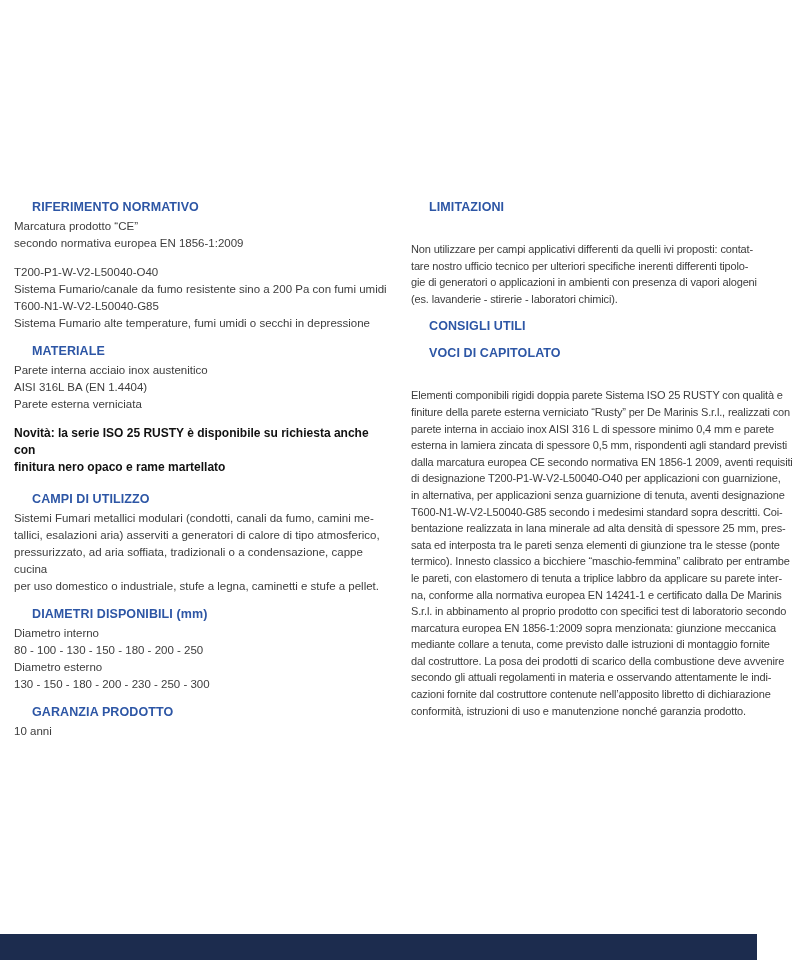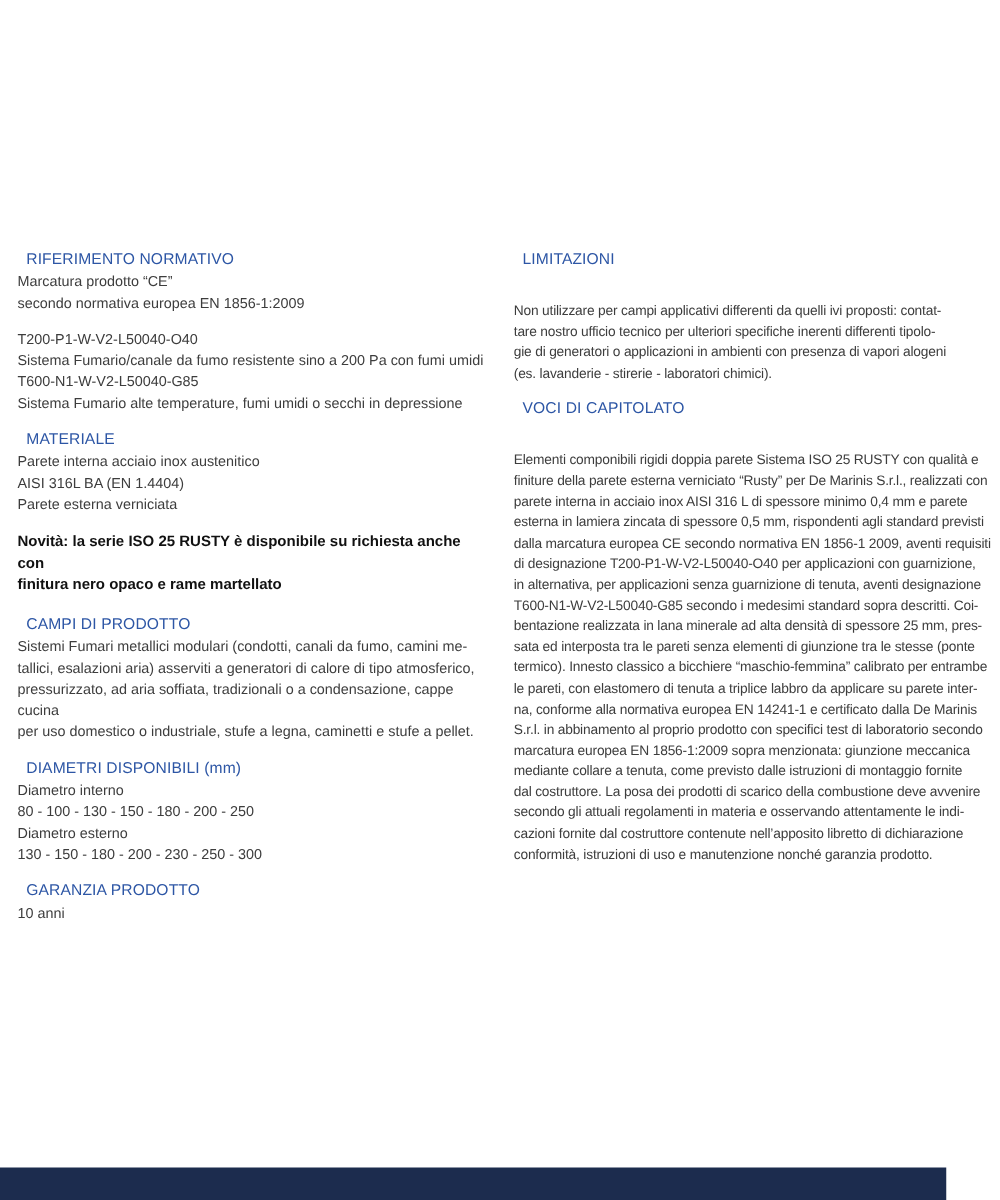--- a/index.html
+++ b/index.html
@@ -10,24 +10,24 @@
     background: #ffffff;
     overflow: hidden;
     font-family: "Liberation Sans", "DejaVu Sans", sans-serif;
   }
   .col { position: absolute; top: 200px; }
   #col-left  { left: 14px;  width: 378px; }
   #col-right { left: 411px; width: 382px; }
 
   .section { margin-bottom: 12px; }
   .section h3 {
-    margin: 0 0 3px 7px;
+    margin: 0 0 3px 18px;
     font-size: 12.5px;
     line-height: 15px;
-    font-weight: normal;
+    font-weight: bold;
     color: #2d56a5;
     letter-spacing: 0.1px;
   }
   .body-lines {
     white-space: pre-line;
     color: #3d3d3d;
     font-size: 11.5px;
     line-height: 17px;
   }
   #col-right .body-lines {
@@ -77,21 +77,21 @@
       <h3>MATERIALE</h3>
       <div class="body-lines">Parete interna acciaio inox austenitico
 AISI 316L BA (EN 1.4404)
 Parete esterna verniciata</div>
     </div>
 
     <div class="notice">Novità: la serie ISO 25 RUSTY è disponibile su richiesta anche con
 finitura nero opaco e rame martellato</div>
 
     <div class="section">
-      <h3>CAMPI DI PRODOTTO</h3>
+      <h3>CAMPI DI UTILIZZO</h3>
       <div class="body-lines">Sistemi Fumari metallici modulari (condotti, canali da fumo, camini me-
 tallici, esalazioni aria) asserviti a generatori di calore di tipo atmosferico,
 pressurizzato, ad aria soffiata, tradizionali o a condensazione, cappe cucina
 per uso domestico o industriale, stufe a legna, caminetti e stufe a pellet.</div>
     </div>
 
 
     <div class="section">
       <h3>DIAMETRI DISPONIBILI (mm)</h3>
       <div class="body-lines">Diametro interno
@@ -111,20 +111,21 @@
 
     <div class="section">
       <h3>LIMITAZIONI</h3>
       <div class="body-lines">Non utilizzare per campi applicativi differenti da quelli ivi proposti: contat-
 tare nostro ufficio tecnico per ulteriori specifiche inerenti differenti tipolo-
 gie di generatori o applicazioni in ambienti con presenza di vapori alogeni
 (es. lavanderie - stirerie - laboratori chimici).</div>
     </div>
 
     <div class="section">
+      <h3>CONSIGLI UTILI</h3>
     </div>
 
     <div class="section">
       <h3>VOCI DI CAPITOLATO</h3>
       <div class="body-lines">Elementi componibili rigidi doppia parete Sistema ISO 25 RUSTY con qualità e
 finiture della parete esterna verniciato “Rusty” per De Marinis S.r.l., realizzati con
 parete interna in acciaio inox AISI 316 L di spessore minimo 0,4 mm e parete
 esterna in lamiera zincata di spessore 0,5 mm, rispondenti agli standard previsti
 dalla marcatura europea CE secondo normativa EN 1856-1 2009, aventi requisiti
 di designazione T200-P1-W-V2-L50040-O40 per applicazioni con guarnizione,

